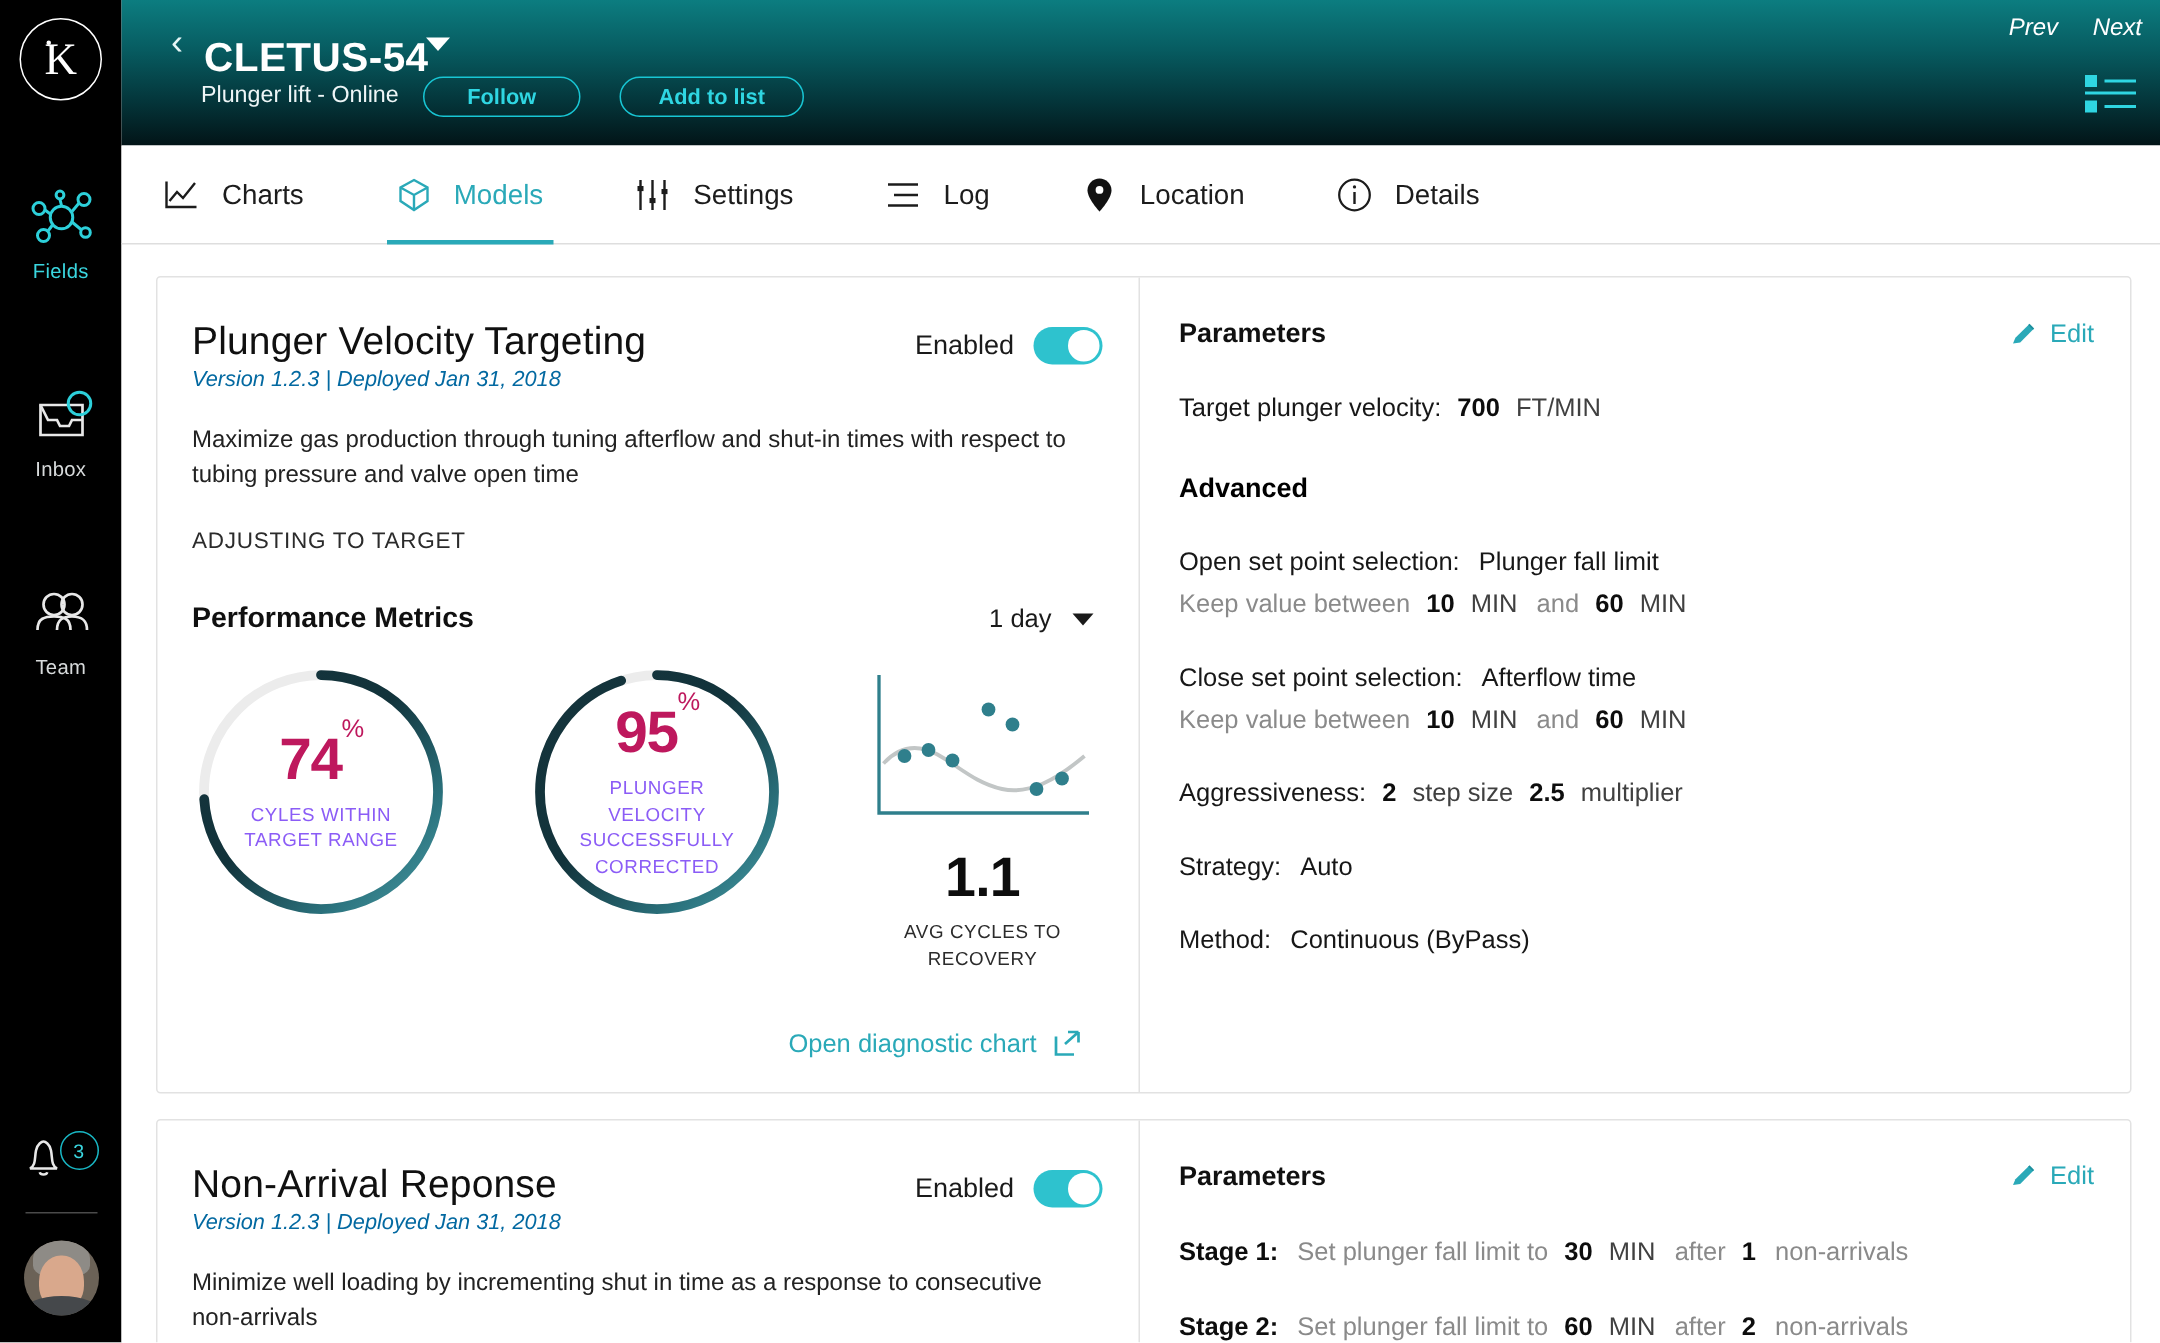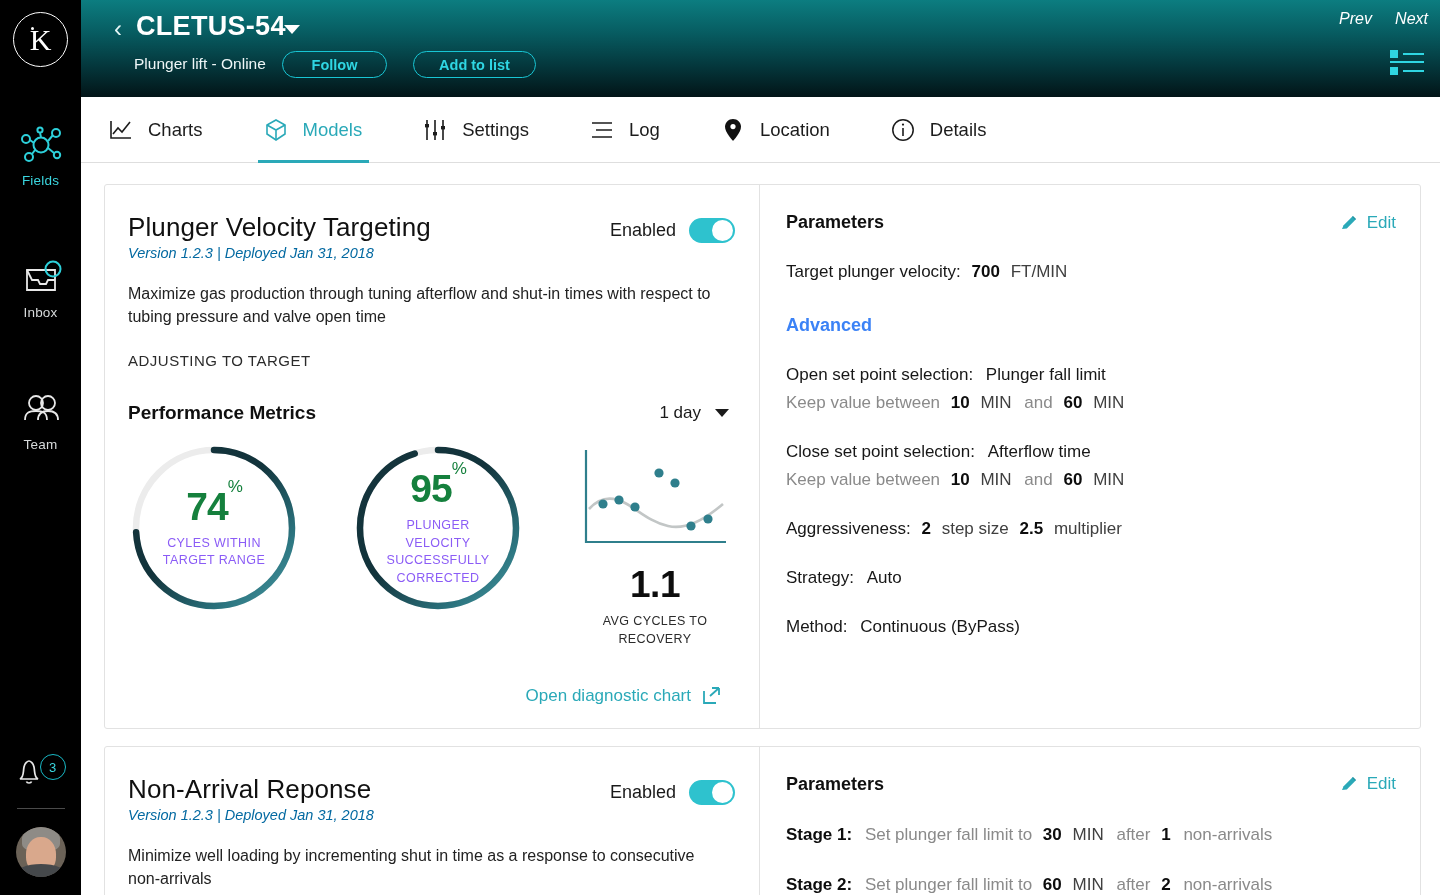--- a/index.html
+++ b/index.html
@@ -79,21 +79,21 @@
   .topbar {
     height: 97px; flex: 0 0 97px; position: relative;
     background: linear-gradient(180deg, #0c7d80 0%, #075c61 34%, #04373c 68%, #021417 100%);
     color: #fff;
   }
   .tb-back {
     position: absolute; left: 33px; top: 17px; font-size: 24px;
     color: #e6f7f7; cursor: pointer; line-height: 1; font-weight: 300;
   }
   .tb-title {
-    position: absolute; left: 55px; top: 11px; font-size: 27px;
+    position: absolute; left: 55px; top: 23px; font-size: 27px;
     font-weight: 700; letter-spacing: .3px; white-space: nowrap;
   }
   .tb-caret {
     position: absolute; left: 203px; top: 25px; width: 0; height: 0;
     border-left: 8px solid transparent; border-right: 8px solid transparent;
     border-top: 9px solid #ffffff; cursor: pointer;
   }
   .tb-sub {
     position: absolute; left: 53px; top: 55px; font-size: 15.5px;
     color: #eef6f7; white-space: nowrap;
@@ -176,21 +176,21 @@
   }
 
   .gauges { display: flex; align-items: flex-start; margin-top: 18px; }
   .gauge { position: relative; width: 172px; height: 172px; flex: 0 0 172px; }
   .gauge + .gauge { margin-left: 52px; }
   .gauge .txt {
     position: absolute; inset: 0; display: flex; flex-direction: column;
     align-items: center; justify-content: center; text-align: center;
   }
   .gauge .num {
-    font-size: 39px; font-weight: 700; color: #15803d; line-height: 1;
+    font-size: 39px; font-weight: 700; color: #be185d; line-height: 1;
     letter-spacing: -1px;
   }
   .gauge .num sup { font-size: 17px; font-weight: 400; top: -14px; position: relative; }
   .gauge .cap {
     margin-top: 9px; font-size: 12.5px; color: #8b5cf6;
     letter-spacing: .4px; line-height: 1.42; max-width: 130px;
   }
   .mini {
     margin-left: 56px; width: 150px; display: flex;
     flex-direction: column; align-items: center; padding-top: 6px;
@@ -218,21 +218,21 @@
     font-size: 17px; cursor: pointer;
   }
   .edit-btn .pen { margin-right: 9px; display: flex; }
   .prow { margin-top: 29px; font-size: 17px; color: #171717; white-space: nowrap; }
   .prow.sub { margin-top: 8px; }
   .plabel { color: #171717; }
   .pval { font-weight: 700; color: #0d0d0d; margin-left: 6px; }
   .punit { color: #404040; margin-left: 6px; }
   .pmuted { color: #8a8a8a; }
   .pplain { color: #171717; margin-left: 8px; }
-  .sec-title { font-size: 18px; font-weight: 700; color: #3b82f6; margin-top: 33px; }
+  .sec-title { font-size: 18px; font-weight: 700; color: #000000; margin-top: 33px; }
 
   .card2-left { padding-bottom: 10px; }
   .stagerow { margin-top: 30px; font-size: 17px; white-space: nowrap; }
   .stagename { font-weight: 700; color: #0d0d0d; }
 </style>
 </head>
 <body>
 
 <div class="app">
 

